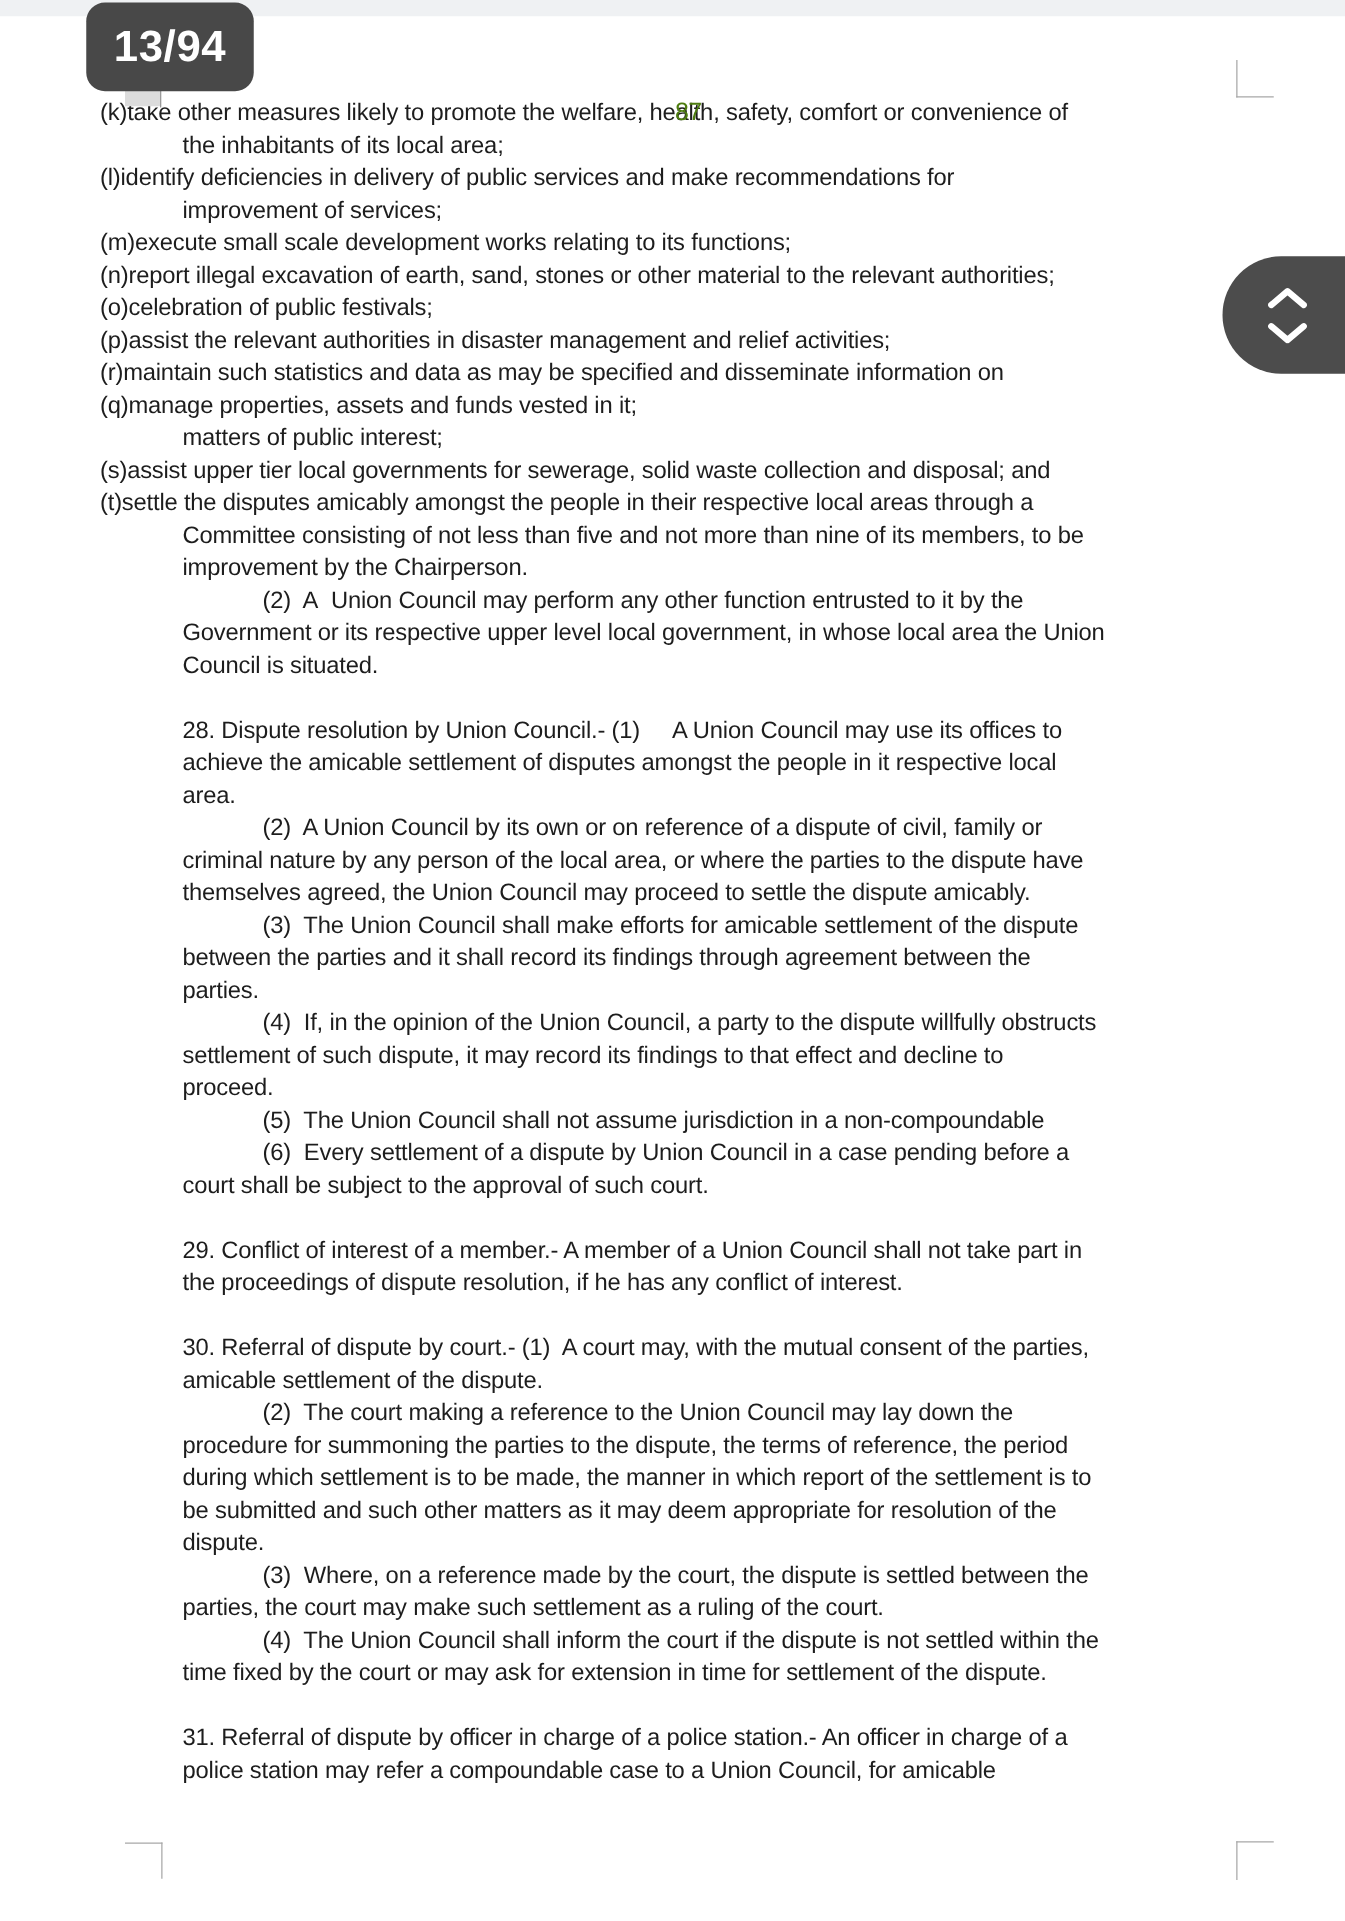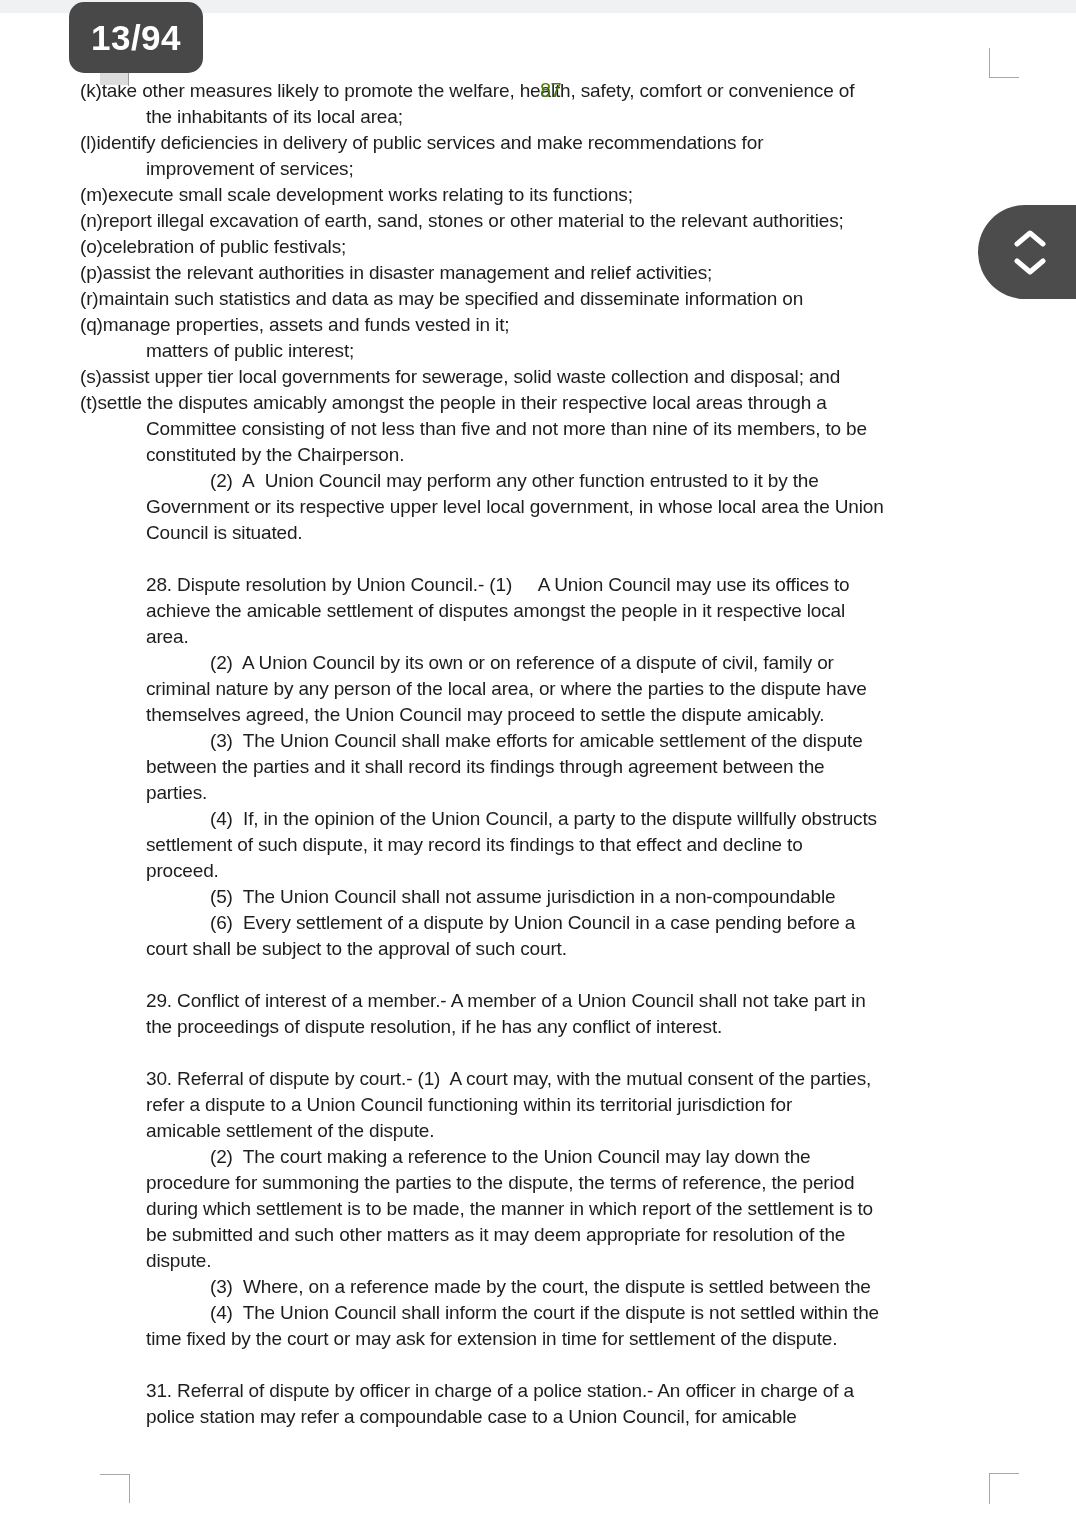--- a/index.html
+++ b/index.html
@@ -91,21 +91,21 @@
     <div class="line indent-0"><span>(m)execute small scale development works relating to its functions;</span></div>
     <div class="line indent-0"><span>(n)report illegal excavation of earth, sand, stones or other material to the relevant authorities;</span></div>
     <div class="line indent-0"><span>(o)celebration of public festivals;</span></div>
     <div class="line indent-0"><span>(p)assist the relevant authorities in disaster management and relief activities;</span></div>
     <div class="line indent-0"><span>(r)maintain such statistics and data as may be specified and disseminate information on</span></div>
     <div class="line indent-0"><span>(q)manage properties, assets and funds vested in it;</span></div>
     <div class="line indent-1"><span>matters of public interest;</span></div>
     <div class="line indent-0"><span>(s)assist upper tier local governments for sewerage, solid waste collection and disposal; and</span></div>
     <div class="line indent-0"><span>(t)settle the disputes amicably amongst the people in their respective local areas through a</span></div>
     <div class="line indent-1"><span>Committee consisting of not less than five and not more than nine of its members, to be</span></div>
-    <div class="line indent-1"><span>constituted by the Chairperson.</span></div>
+    <div class="line indent-1"><span>improvement by the Chairperson.</span></div>
     <div class="line indent-2"><span>(2)&nbsp; A&nbsp; Union Council may perform any other function entrusted to it by the</span></div>
     <div class="line indent-1"><span>Government or its respective upper level local government, in whose local area the Union</span></div>
     <div class="line indent-1"><span>Council is situated.</span></div>
     <div class="line indent-1 gap"><span class="bold">28. Dispute resolution by Union Council.- </span><span>(1)&nbsp;&nbsp;&nbsp;&nbsp;&nbsp;A Union Council may use its offices to</span></div>
     <div class="line indent-1"><span>achieve the amicable settlement of disputes amongst the people in it respective local</span></div>
     <div class="line indent-1"><span>area.</span></div>
     <div class="line indent-2"><span>(2)&nbsp; A Union Council by its own or on reference of a dispute of civil, family or</span></div>
     <div class="line indent-1"><span>criminal nature by any person of the local area, or where the parties to the dispute have</span></div>
     <div class="line indent-1"><span>themselves agreed, the Union Council may proceed to settle the dispute amicably.</span></div>
     <div class="line indent-2"><span>(3)&nbsp; The Union Council shall make efforts for amicable settlement of the dispute</span></div>
@@ -113,28 +113,28 @@
     <div class="line indent-1"><span>parties.</span></div>
     <div class="line indent-2"><span>(4)&nbsp; If, in the opinion of the Union Council, a party to the dispute willfully obstructs</span></div>
     <div class="line indent-1"><span>settlement of such dispute, it may record its findings to that effect and decline to</span></div>
     <div class="line indent-1"><span>proceed.</span></div>
     <div class="line indent-2"><span>(5)&nbsp; The Union Council shall not assume jurisdiction in a non-compoundable</span></div>
     <div class="line indent-2"><span>(6)&nbsp; Every settlement of a dispute by Union Council in a case pending before a</span></div>
     <div class="line indent-1"><span>court shall be subject to the approval of such court.</span></div>
     <div class="line indent-1 gap"><span class="bold">29. Conflict of interest of a member.- </span><span>A member of a Union Council shall not take part in</span></div>
     <div class="line indent-1"><span>the proceedings of dispute resolution, if he has any conflict of interest.</span></div>
     <div class="line indent-1 gap"><span class="bold">30. Referral of dispute by court.- </span><span>(1)&nbsp; A court may, with the mutual consent of the parties,</span></div>
-    <div class="line indent-1"><span>refer a dispute to a Union Council functioning within its territorial jurisdiction for</span></div>
     <div class="line indent-1"><span>amicable settlement of the dispute.</span></div>
     <div class="line indent-2"><span>(2)&nbsp; The court making a reference to the Union Council may lay down the</span></div>
     <div class="line indent-1"><span>procedure for summoning the parties to the dispute, the terms of reference, the period</span></div>
     <div class="line indent-1"><span>during which settlement is to be made, the manner in which report of the settlement is to</span></div>
     <div class="line indent-1"><span>be submitted and such other matters as it may deem appropriate for resolution of the</span></div>
     <div class="line indent-1"><span>dispute.</span></div>
     <div class="line indent-2"><span>(3)&nbsp; Where, on a reference made by the court, the dispute is settled between the</span></div>
+    <div class="line indent-1"><span>parties, the court may make such settlement as a ruling of the court.</span></div>
     <div class="line indent-2"><span>(4)&nbsp; The Union Council shall inform the court if the dispute is not settled within the</span></div>
     <div class="line indent-1"><span>time fixed by the court or may ask for extension in time for settlement of the dispute.</span></div>
     <div class="line indent-1 gap"><span class="bold">31. Referral of dispute by officer in charge of a police station.- </span><span>An officer in charge of a</span></div>
     <div class="line indent-1"><span>police station may refer a compoundable case to a Union Council, for amicable</span></div>
   </div>
 
 <span id="orig-page-num">87</span>
 
 <div id="scroll-nav">
   <button class="nav-btn">

